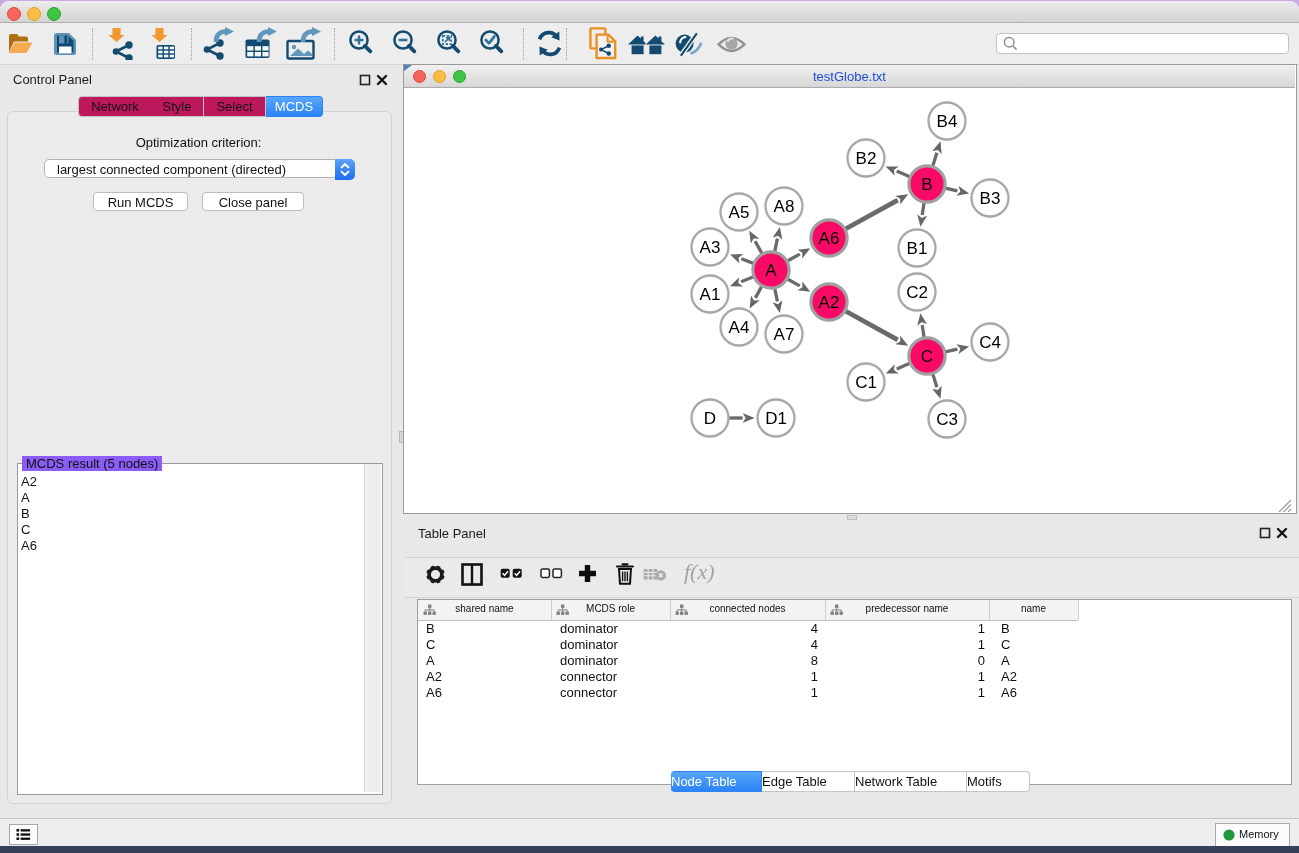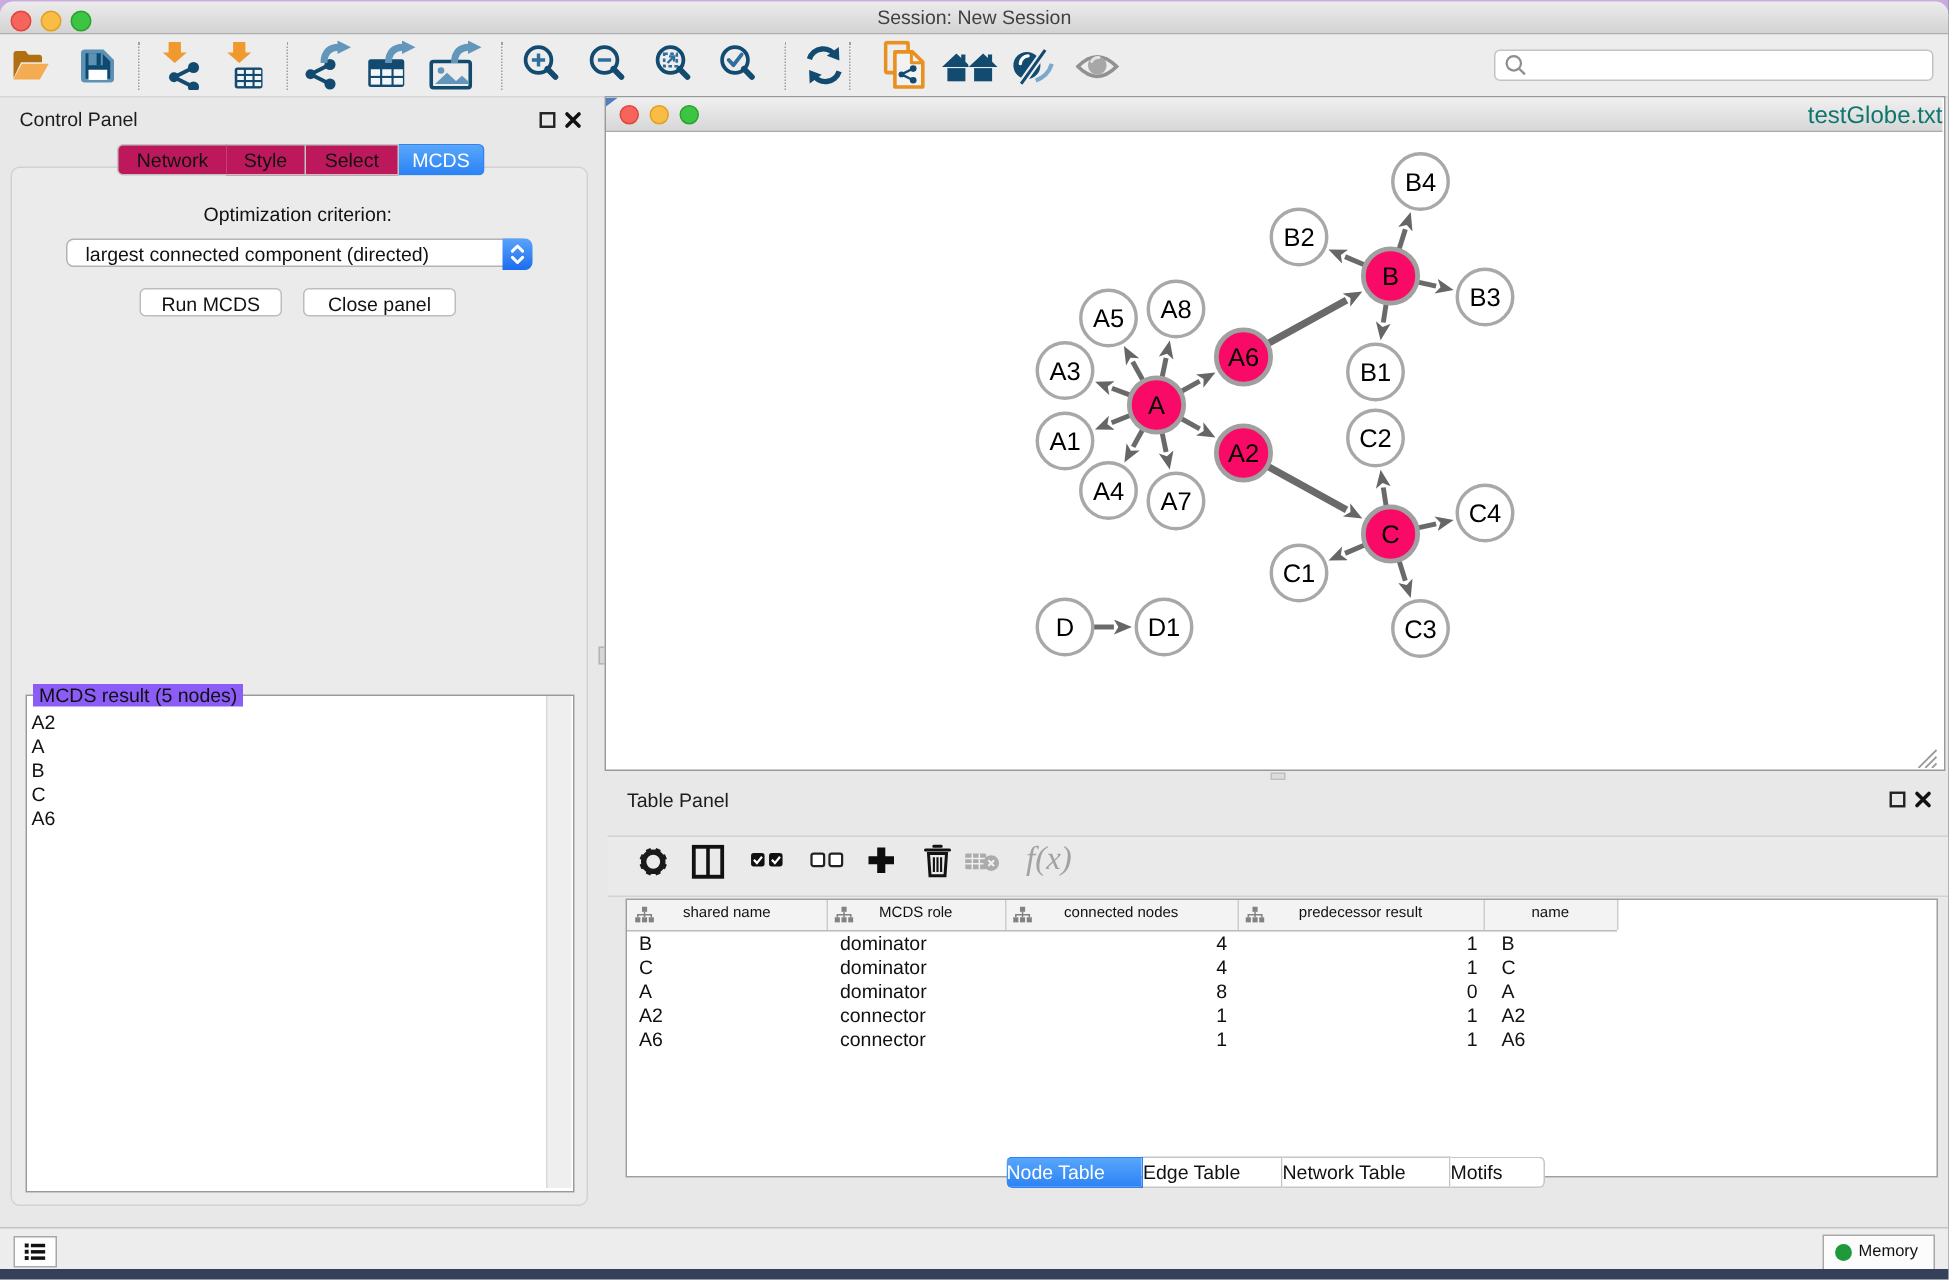--- a/index.html
+++ b/index.html
@@ -22,21 +22,21 @@
 #combo{left:44px;top:158px;width:309px;height:19px;background:#fff;border:1px solid #b3b3b3;border-radius:5px;font-size:13px;color:#111;line-height:20px;padding-left:12px;box-sizing:border-box}
 #comboBtn{left:335px;top:158px;width:20px;height:21px;background:linear-gradient(#5ba3fb,#1c6cee);border-radius:0 5px 5px 0}
 .btn{top:191px;height:19px;background:#fff;border:1px solid #bdbdbd;border-radius:4px;font-size:13px;color:#111;text-align:center;line-height:19px;box-sizing:border-box}
 #fld{left:17px;top:462px;width:364px;height:330px;background:#fff;border:1px solid #9a9a9a}
 #fldtrack{left:364px;top:463px;width:16px;height:328px;background:#efefef;border-left:1px solid #dadada}
 #fldlbl{left:22px;top:455px;background:#8b5cf6;padding:0 4px;font-size:13px;color:#111}
 #fldlist{left:21px;top:473px;font-size:13px;color:#111;line-height:16px}
 
 #netwin{left:403px;top:63px;width:894px;height:450px;border:1px solid #999;background:#fff;box-sizing:border-box}
 #nettb{left:0;top:0;width:891px;height:22px;background:linear-gradient(#f0f0f0,#d8d7d7);border-bottom:1px solid #ababab}
-#nettitle{left:0;top:4px;width:891px;text-align:right;font-size:16px;color:#0f766e}
+#nettitle{left:0;top:4px;width:891px;text-align:center;font-size:13px;color:#1d4ed8}
 
 #tpTitle{left:418px;top:525px;font-size:13px;color:#1c1c1c}
 #tptools{left:405px;top:556px;width:894px;height:39px;background:#eaeaea;border-top:1px solid #d2d2d2;border-bottom:1px solid #d2d2d2}
 #tbl{left:417px;top:598px;width:873px;height:184px;background:#fff;border:1px solid #9e9e9e}
 #tblhead{left:0px;top:0px;width:660px;height:20px;background:#f3f3f3;border-bottom:1px solid #bdbdbd}
 .hsep{top:0;height:20px;width:0;border-left:1px solid #cdcdcd}
 .hlbl{top:3px;font-size:10px;color:#111;text-align:center}
 .cell{font-size:13px;color:#111}
 .btab{top:770px;height:19px;background:#fff;border:1px solid #c6c6c6;border-left:none;font-size:13px;color:#111;text-align:left;line-height:20px}
 .btabsel{background:linear-gradient(#58a6fb,#2c83f5);color:#fff;border-color:#2c83f5}
@@ -44,21 +44,20 @@
 #status{left:0;top:817px;width:1299px;height:28px;background:#ededed;border-top:1px solid #c3c3c3}
 #listbtn{left:9px;top:823px;width:27px;height:19px;background:#fdfdfd;border:1px solid #a8a8a8}
 #membtn{left:1215px;top:822px;width:73px;height:22px;background:#fcfcfc;border:1px solid #a8a8a8;font-size:11px;color:#111}
 </style></head><body>
 <div class="abs" id="deskTop"></div>
 <div class="abs" id="win">
 <div class="abs" id="titlebar"></div>
 <div class="abs tl" style="left:7px;top:6px;width:12px;height:12px;background:#f6655c;border:0.5px solid #e1463e"></div>
 <div class="abs tl" style="left:27px;top:6px;width:12px;height:12px;background:#f9bd45;border:0.5px solid #dfa023"></div>
 <div class="abs tl" style="left:47px;top:6px;width:12px;height:12px;background:#3ec443;border:0.5px solid #2aa22e"></div>
-<div class="abs" id="title">Session: New Session</div>
 <div class="abs" id="toolbar"></div>
 <svg class="abs" style="left:7px;top:29px" width="28" height="26">
       <path d="M2,22 V6 Q2,4 4,4 H10 L12,6.5 H19 Q21,6.5 21,8.5 V11.5 H7 L2,22 Z" fill="#b06f10"></path>
       <path d="M7.6,12.5 H25.5 L19.5,23 H1.8 Z" fill="#f5ab51"></path>
     </svg>
 <svg class="abs" style="left:53px;top:31px" width="24" height="24">
       <path d="M1,3.5 Q1,1 3.5,1 H16 L23,8 V20.5 Q23,23 20.5,23 H3.5 Q1,23 1,20.5 Z" fill="#5d92b5"></path>
       <path d="M4,3.5 H15 L20.5,9 V20.5 H4 Z" fill="#0e4a70"></path>
       <rect x="6" y="3.5" width="9.5" height="8" fill="#5d92b5"></rect>
       <rect x="11.4" y="3.5" width="2.8" height="8" fill="#0e4a70"></rect>
@@ -348,21 +347,21 @@
 <div class="abs" id="tbl">
 <div class="abs" id="tblhead"></div>
 <div class="abs hsep" style="left:133px"></div>
 <div class="abs hsep" style="left:252px"></div>
 <div class="abs hsep" style="left:407px"></div>
 <div class="abs hsep" style="left:571px"></div>
 <div class="abs hsep" style="left:660px"></div>
 <div class="abs hlbl" style="left:0px;width:133px">shared name</div>
 <div class="abs hlbl" style="left:133px;width:119px">MCDS role</div>
 <div class="abs hlbl" style="left:252px;width:155px">connected nodes</div>
-<div class="abs hlbl" style="left:407px;width:164px">predecessor result</div>
+<div class="abs hlbl" style="left:407px;width:164px">predecessor name</div>
 <div class="abs hlbl" style="left:571px;width:89px">name</div>
 <svg class="abs" style="left:5px;top:4px" width="13" height="12">
         <g fill="#828282">
           <rect x="5" y="0.5" width="3.4" height="3.4"></rect>
           <rect x="0.5" y="7.5" width="3.4" height="3.4"></rect>
           <rect x="5" y="7.5" width="3.4" height="3.4"></rect>
           <rect x="9.5" y="7.5" width="3.4" height="3.4"></rect>
         </g>
         <path d="M6.7,4 v2 M2.2,7.4 v-1.5 h9 v1.5 M6.7,5.9 v1.5" stroke="#828282" stroke-width="1" fill="none"></path>
       </svg>

